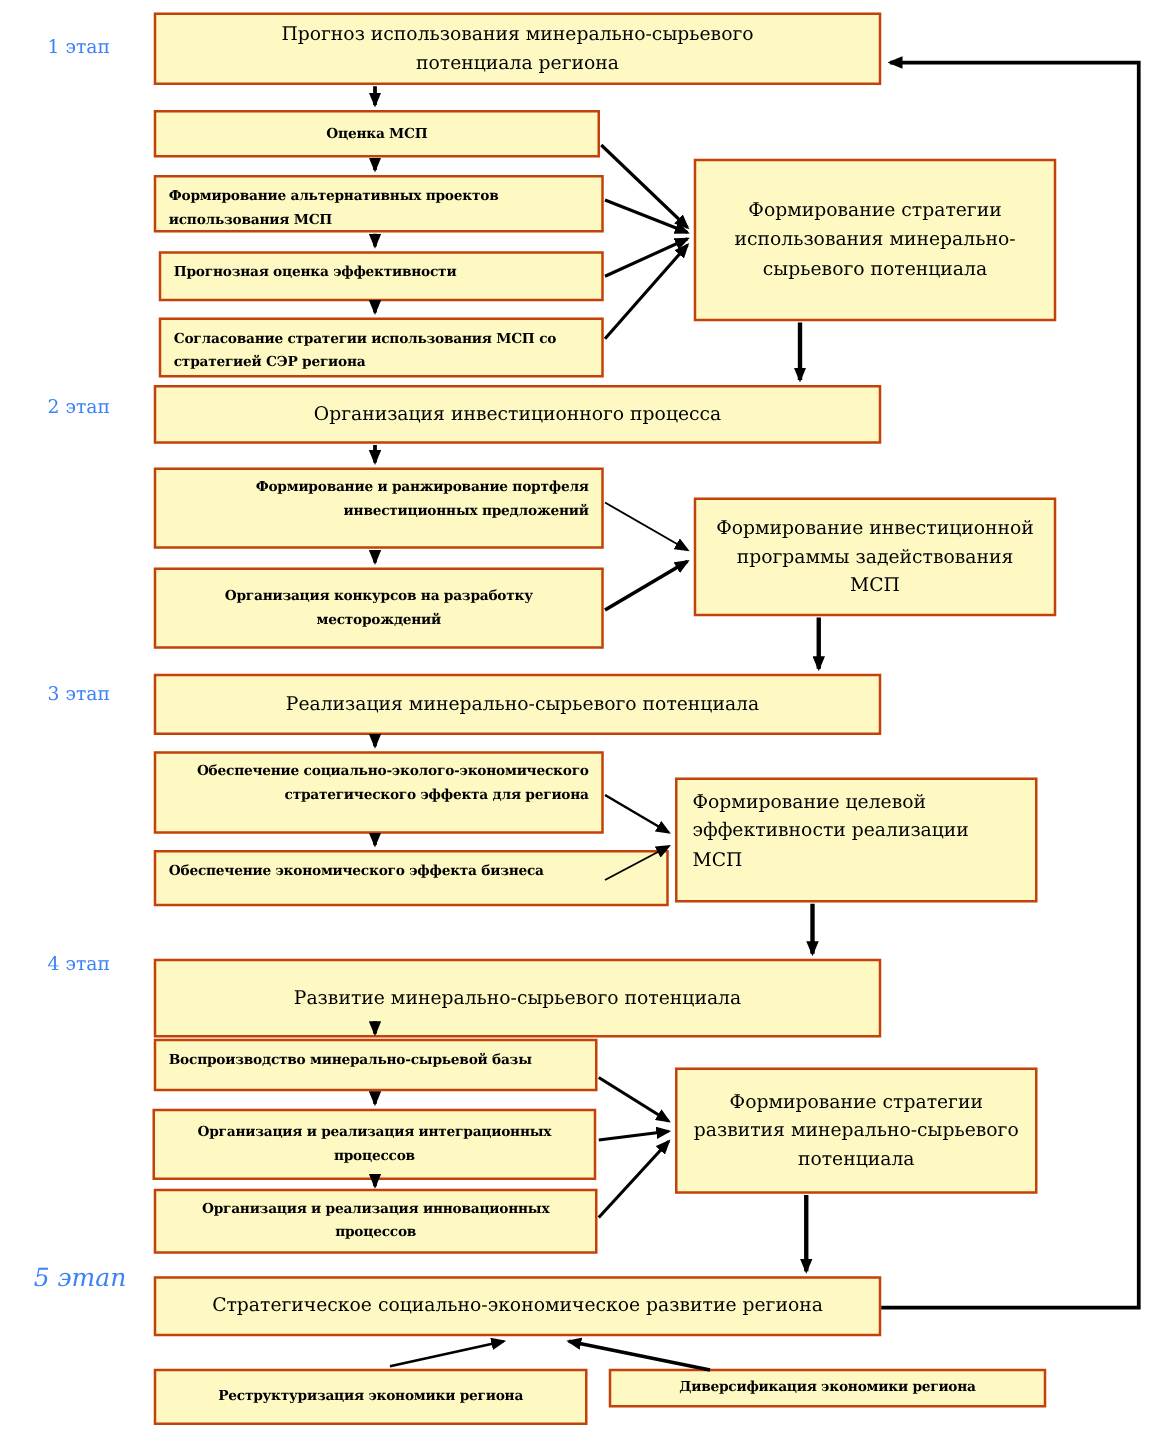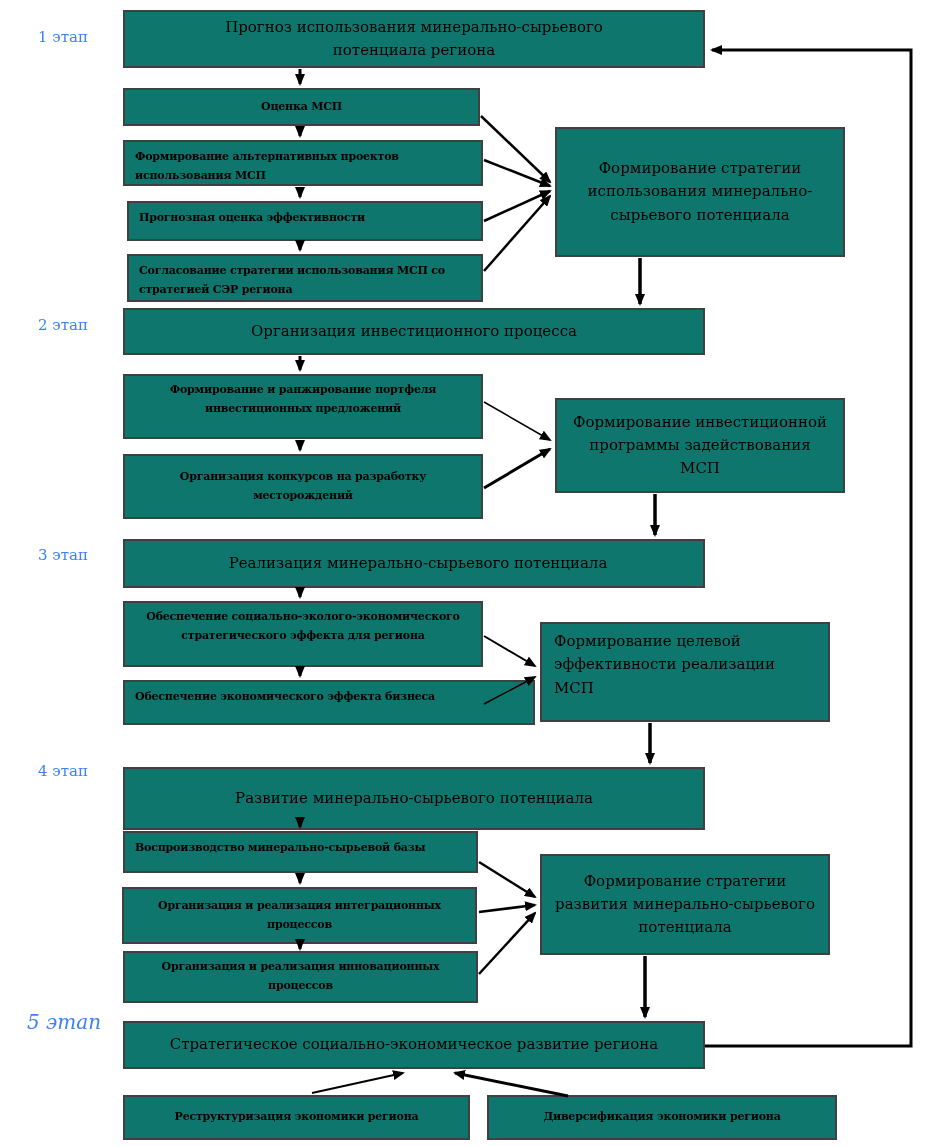--- a/index.html
+++ b/index.html
@@ -2,27 +2,27 @@
 <html lang="ru"><head>
 <meta charset="utf-8">
 <style>
   html,body{margin:0;padding:0;}
   body{
     width:925px;height:1147px;position:relative;background:#ffffff;
     font-family:"DejaVu Serif","Liberation Serif",serif;color:#000;
     overflow:hidden;
   }
   .box{
-    position:absolute;box-sizing:border-box;border:2px solid #404040;background:#0f766e;
+    position:absolute;box-sizing:border-box;border:2px solid #c2410c;background:#fef9c3;
     display:flex;align-items:center;justify-content:center;text-align:center;
   }
   .big{font-size:15px;line-height:1.55;padding:2px 12px;}
   .small{font-size:11px;line-height:1.7;padding:2px 10px;font-weight:bold;letter-spacing:-0.2px;}
   .ta-left{justify-content:flex-start;text-align:left;align-items:flex-start;padding-top:6px;}
-  .va-top{align-items:flex-start;padding-top:5px;}
+  .va-top{align-items:flex-start;padding-top:5px;text-align:right;}
   .stage-label{position:absolute;font-size:15px;color:#3b82f6;white-space:nowrap;}
   .stage-label.big-label{font-size:20px;}
   #connector-layer{position:absolute;left:0;top:0;pointer-events:none;}
   #connector-layer line,#connector-layer polyline{stroke:#000;fill:none;}
 </style>
 </head>
 <body>
 
 <div class="stage-label" style="left:38px;top:28px;">1 этап</div>
 <div class="stage-label" style="left:38px;top:316px;">2 этап</div>
@@ -48,21 +48,21 @@
 <div class="box big ta-left" style="left:540px;top:622px;width:290px;height:100px;">Формирование целевой эффективности реализации МСП</div>
 
 <div class="box big" style="left:123px;top:767px;width:582px;height:63px;">Развитие минерально-сырьевого потенциала</div>
 <div class="box small ta-left" style="left:123px;top:831px;width:355px;height:42px;">Воспроизводство минерально-сырьевой базы</div>
 <div class="box small" style="left:122px;top:887px;width:355px;height:57px;">Организация и реализация интеграционных процессов</div>
 <div class="box small" style="left:123px;top:951px;width:355px;height:52px;">Организация и реализация инновационных процессов</div>
 <div class="box big" style="left:540px;top:854px;width:290px;height:101px;">Формирование стратегии развития минерально-сырьевого потенциала</div>
 
 <div class="box big" style="left:123px;top:1021px;width:582px;height:48px;">Стратегическое социально-экономическое развитие региона</div>
 <div class="box small" style="left:123px;top:1095px;width:347px;height:45px;">Реструктуризация экономики региона</div>
-<div class="box small" style="left:487px;top:1095px;width:350px;height:45px;">Диверсификация экономики региона</div>
+<div class="box small" style="left:487px;top:1095px;width:350px;height:31px;">Диверсификация экономики региона</div>
 
 <svg id="connector-layer" width="925" height="1147" viewBox="0 0 925 1147">
   <defs>
     <marker id="ah" markerWidth="12" markerHeight="10" refX="10" refY="5" orient="auto" markerUnits="userSpaceOnUse">
       <path d="M0,0 L12,5 L0,10 z" fill="#000"></path>
     </marker>
   </defs>
 
   <line x1="300" y1="69" x2="300" y2="84" stroke-width="3" marker-end="url(#ah)"></line>
   <line x1="300" y1="127" x2="300" y2="136" stroke-width="3" marker-end="url(#ah)"></line>

